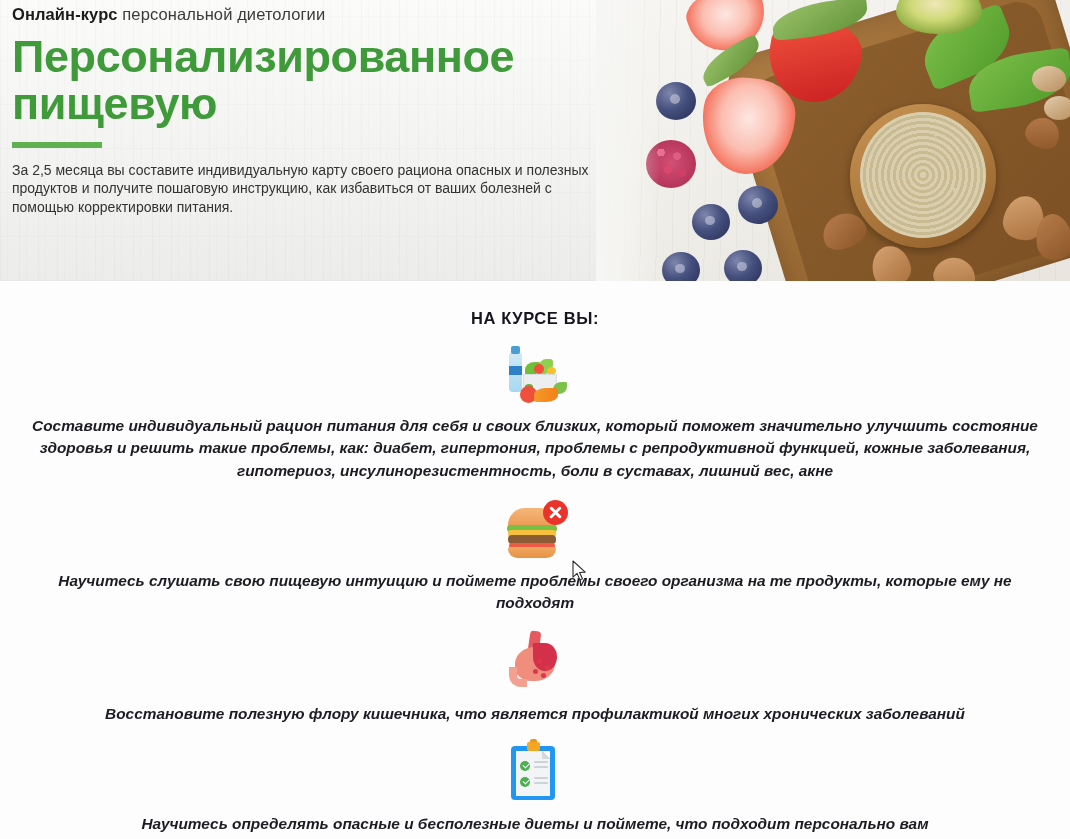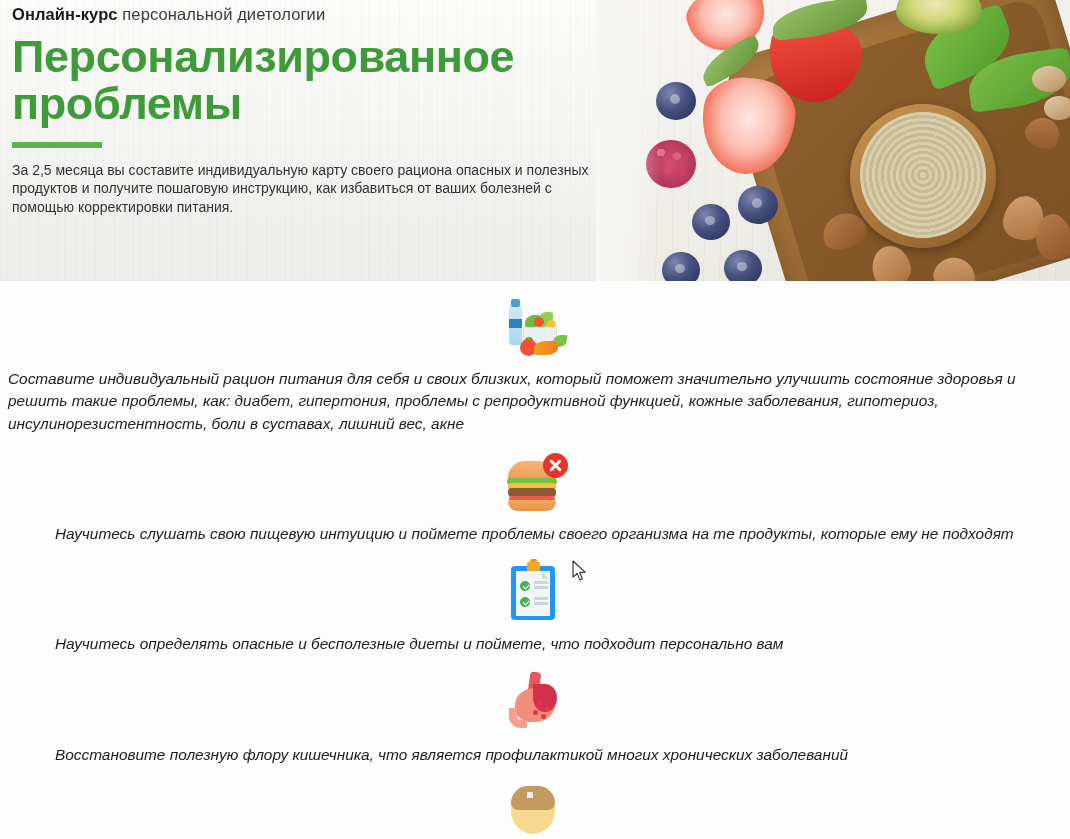--- a/index.html
+++ b/index.html
@@ -158,25 +158,26 @@
     text-align: center;
     font-size: 16.5px; font-weight: 700; letter-spacing: .6px;
     color: #16161e;
   }
 
   .benefit { width: 1070px; }
   .emoji-row { text-align: center; line-height: 0; }
   .emoji { display: inline-block; width: 64px; height: 64px; position: relative; }
   .benefit-text {
     margin: 0 auto;
-    text-align: left;
+    text-align: center;
     font-style: italic;
     font-size: 15.4px;
     line-height: 1.45;
     color: #1c1c22;
+    font-weight: bold;
   }
   .b1 .benefit-text { width: 1054px; padding-top: 9px; }
   .b2 .benefit-text, .b3 .benefit-text, .b4 .benefit-text, .b5 .benefit-text { width: 960px; padding-top: 10px; }
 
   .sp-1 { height: 14px; }
   .sp-2 { height: 14px; }
 
   
   
   .gro-bottle { position:absolute; left:6px; top:10px; width:13px; height:40px; border-radius:4px;
@@ -286,27 +287,28 @@
       <div class="blue" style="left:142px;top:186px;width:40px;height:38px;"></div>
       <div class="blue" style="left:96px;top:204px;width:38px;height:36px;"></div>
       <div class="blue" style="left:66px;top:252px;width:38px;height:36px;"></div>
       <div class="blue" style="left:128px;top:250px;width:38px;height:36px;"></div>
 
       <div class="photo-fade"></div>
     </div>
 
     <div class="hero-text">
       <p class="kicker"><b>Онлайн-курс</b><span> персональной диетологии</span></p>
-      <h1 class="hero-title">Персонализированное проблемы</h1>
+      <h1 class="hero-title">Персонализированное пищевую</h1>
       <div class="rule"></div>
       <p class="hero-desc">За 2,5 месяца вы составите индивидуальную карту своего рациона опасных и полезных продуктов и получите пошаговую инструкцию, как избавиться от ваших болезней с помощью корректировки питания.</p>
     </div>
   </div>
 
   <div class="content">
+    <h2 class="section-title">НА КУРСЕ ВЫ:</h2>
 
     <div class="benefit b1">
       <div class="sp-1"></div>
       <div class="emoji-row">
         <span class="emoji">
           <span class="gro-bottle"></span><span class="gro-bottle-cap"></span><span class="gro-bottle-band"></span>
           <span class="gro-green1"></span><span class="gro-green2"></span><span class="gro-red"></span>
           <span class="gro-yellow"></span><span class="gro-basket"></span>
           <span class="gro-tomato-top"></span><span class="gro-tomato"></span>
           <span class="gro-carrot-leaf"></span><span class="gro-carrot"></span>
@@ -318,54 +320,54 @@
     <div class="benefit b2">
       <div class="sp-2"></div>
       <div class="emoji-row">
         <span class="emoji">
           <span class="bg-top"></span><span class="bg-lettuce"></span><span class="bg-cheese"></span>
           <span class="bg-patty"></span><span class="bg-tom"></span><span class="bg-bottom"></span>
           <span class="bg-x"></span>
         </span>
       </div>
       <p class="benefit-text">Научитесь слушать свою пищевую интуицию и поймете проблемы своего организма на те продукты, которые ему не подходят</p>
+    </div>
+
+    <div class="benefit b4">
+      <div class="sp-2"></div>
+      <div class="emoji-row">
+        <span class="emoji">
+          <span class="st-eso"></span><span class="st-body"></span><span class="st-dark"></span>
+          <span class="st-duo"></span>
+          <span class="st-dot" style="left:34px;top:30px;"></span>
+          <span class="st-dot" style="left:42px;top:36px;"></span>
+          <span class="st-dot" style="left:30px;top:40px;"></span>
+          <span class="st-dot" style="left:38px;top:44px;"></span>
+        </span>
+      </div>
+      <p class="benefit-text">Восстановите полезную флору кишечника, что является профилактикой многих хронических заболеваний</p>
     </div>
 
     <div class="benefit b3">
       <div class="sp-2"></div>
       <div class="emoji-row">
         <span class="emoji">
           <span class="cb-board"></span><span class="cb-page"></span><span class="cb-fold"></span>
           <span class="cb-clip2"></span><span class="cb-clip"></span>
           <span class="cb-chk" style="left:17px;top:22px;"></span>
           <span class="cb-ln" style="left:31px;top:22px;width:14px;"></span>
           <span class="cb-ln" style="left:31px;top:27px;width:14px;"></span>
           <span class="cb-chk" style="left:17px;top:38px;"></span>
           <span class="cb-ln" style="left:31px;top:38px;width:14px;"></span>
           <span class="cb-ln" style="left:31px;top:43px;width:14px;"></span>
         </span>
       </div>
       <p class="benefit-text">Научитесь определять опасные и бесполезные диеты и поймете, что подходит персонально вам</p>
     </div>
 
-    <div class="benefit b4">
-      <div class="sp-2"></div>
-      <div class="emoji-row">
-        <span class="emoji">
-          <span class="st-eso"></span><span class="st-body"></span><span class="st-dark"></span>
-          <span class="st-duo"></span>
-          <span class="st-dot" style="left:34px;top:30px;"></span>
-          <span class="st-dot" style="left:42px;top:36px;"></span>
-          <span class="st-dot" style="left:30px;top:40px;"></span>
-          <span class="st-dot" style="left:38px;top:44px;"></span>
-        </span>
-      </div>
-      <p class="benefit-text">Восстановите полезную флору кишечника, что является профилактикой многих хронических заболеваний</p>
-    </div>
-
     <div class="benefit b5">
       <div class="sp-2"></div>
       <div class="emoji-row">
         <span class="emoji">
           <span class="sf-face"></span><span class="sf-hair"></span>
           <span class="sf-sp1"></span>
           
           
           
           

